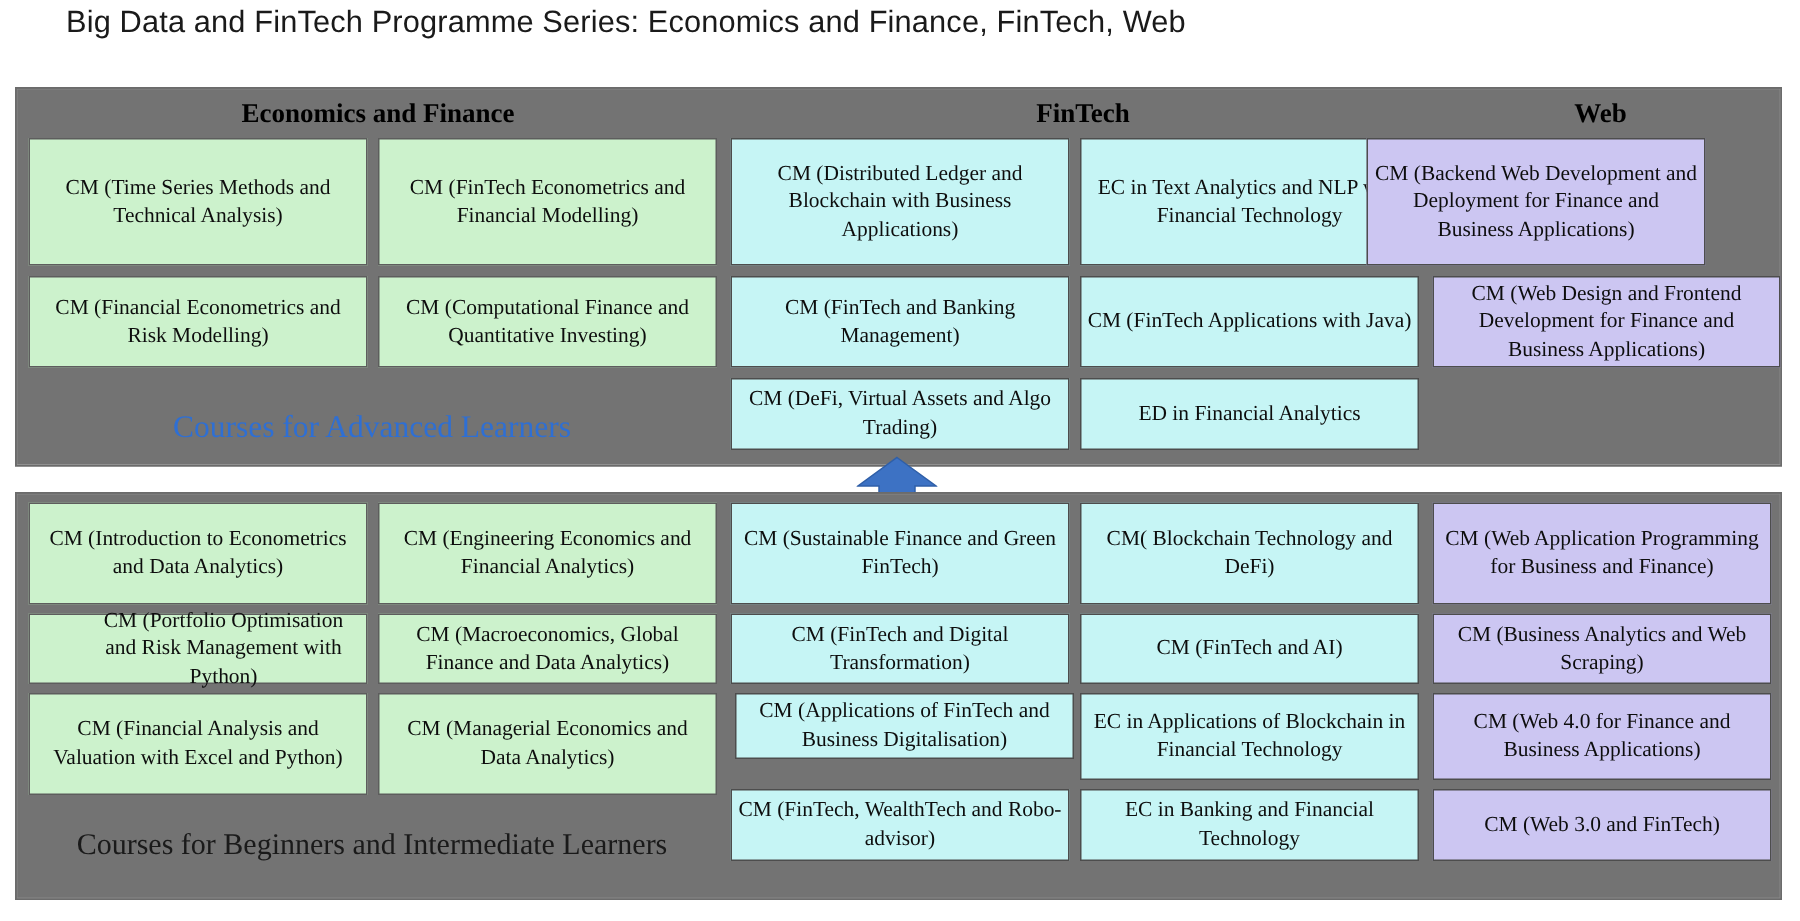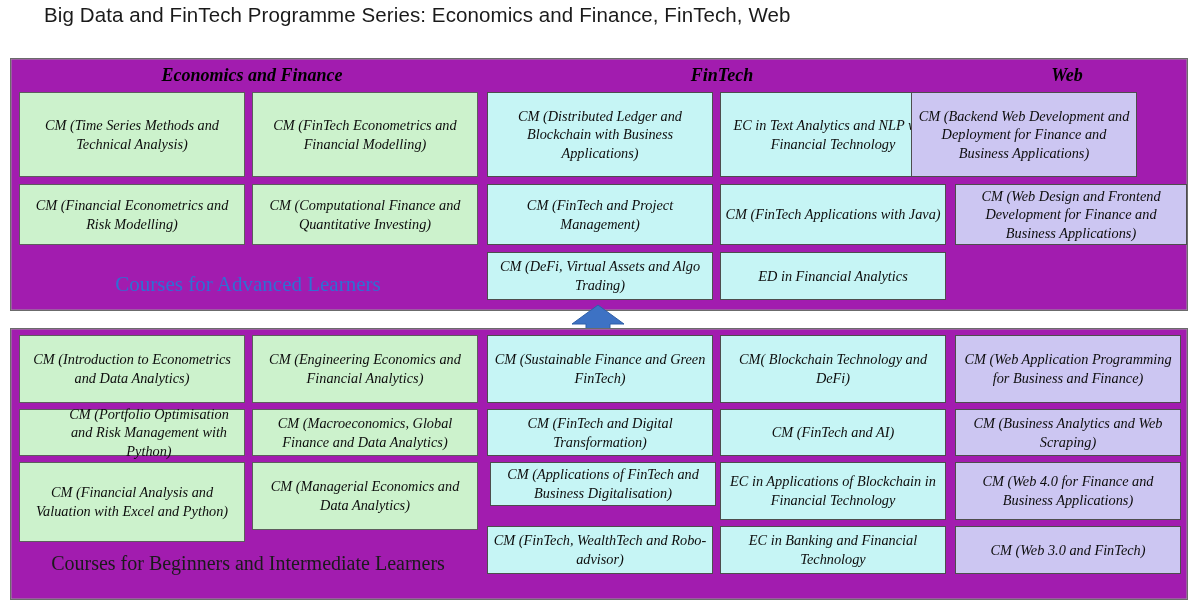--- a/index.html
+++ b/index.html
@@ -21,24 +21,23 @@
     font-size: 20.5px;
     font-weight: 400;
     color: #1a1a1a;
     letter-spacing: 0.1px;
     white-space: nowrap;
   }
 
   
   .frame {
     position: absolute;
-    background: #a21caf;
+    background: #737373;
     border: 1.6px solid #6b6b6b;
     box-shadow: 0 0 0 0.5px #9a9a9a inset;
-    font-style: italic;
   }
   #frame-advanced { left: 10px; top: 58px; width: 1178px; height: 253px; }
   #frame-beginner { left: 10px; top: 328px; width: 1178px; height: 272px; }
 
   
   .col-header {
     position: absolute;
     top: 2px;
     height: 28px;
     line-height: 28px;
@@ -104,42 +103,42 @@
     <div class="col-header" style="left:482px; width:458px;">FinTech</div>
     <div class="col-header" style="left:942px; width:228px;">Web</div>
 
     <div class="cell c-green" style="left:8px;  top:33px; width:226px; height:85px;">CM (Time Series Methods and Technical Analysis)</div>
     <div class="cell c-green" style="left:8px;  top:125px; width:226px; height:61px;">CM (Financial Econometrics and Risk Modelling)</div>
 
     <div class="cell c-green" style="left:241px; top:33px; width:226px; height:85px;">CM (FinTech Econometrics and Financial Modelling)</div>
     <div class="cell c-green" style="left:241px; top:125px; width:226px; height:61px;">CM (Computational Finance and Quantitative Investing)</div>
 
     <div class="cell c-cyan" style="left:476px; top:33px; width:226px; height:85px;">CM (Distributed Ledger and Blockchain with Business Applications)</div>
-    <div class="cell c-cyan" style="left:476px; top:125px; width:226px; height:61px;">CM (FinTech and Project Management)</div>
+    <div class="cell c-cyan" style="left:476px; top:125px; width:226px; height:61px;">CM (FinTech and Banking Management)</div>
     <div class="cell c-cyan" style="left:476px; top:193px; width:226px; height:48px;">CM (DeFi, Virtual Assets and Algo Trading)</div>
 
     <div class="cell c-cyan" style="left:709px; top:33px; width:226px; height:85px;">EC in Text Analytics and NLP with Financial Technology</div>
     <div class="cell c-cyan" style="left:709px; top:125px; width:226px; height:61px;">CM (FinTech Applications with Java)</div>
     <div class="cell c-cyan" style="left:709px; top:193px; width:226px; height:48px;">ED in Financial Analytics</div>
 
     <div class="cell c-purple" style="left:900px; top:33px; width:226px; height:85px;">CM (Backend Web Development and Deployment for Finance and Business Applications)</div>
     <div class="cell c-purple" style="left:944px; top:125px; width:232px; height:61px;">CM (Web Design and Frontend Development for Finance and Business Applications)</div>
   </div>
 
   <div class="caption" id="caption-advanced">Courses for Advanced Learners</div>
 
   <svg id="up-arrow" viewBox="0 0 54 42">
     <polygon points="27,1 53,20 39,20 39,41 15,41 15,20 1,20" fill="#3d72c4" stroke="#2f5fa8" stroke-width="1"></polygon>
   </svg>
 
   <div class="frame" id="frame-beginner">
 
     <div class="cell c-green" style="left:8px;  top:6px;  width:226px; height:68px;">CM (Introduction to Econometrics and Data Analytics)</div>
     <div class="cell c-green" style="left:8px;  top:80px; width:226px; height:47px;padding-left:38px;">CM (Portfolio Optimisation and Risk Management with Python)</div>
-    <div class="cell c-green" style="left:8px;  top:133px; width:226px; height:80px;">CM (Financial Analysis and Valuation with Excel and Python)</div>
+    <div class="cell c-green" style="left:8px;  top:133px; width:226px; height:68px;">CM (Financial Analysis and Valuation with Excel and Python)</div>
 
     <div class="cell c-green" style="left:241px; top:6px;  width:226px; height:68px;">CM (Engineering Economics and Financial Analytics)</div>
     <div class="cell c-green" style="left:241px; top:80px; width:226px; height:47px;">CM (Macroeconomics, Global Finance and Data Analytics)</div>
     <div class="cell c-green" style="left:241px; top:133px; width:226px; height:68px;">CM (Managerial Economics and Data Analytics)</div>
 
     <div class="cell c-cyan" style="left:476px; top:6px;  width:226px; height:68px;">CM (Sustainable Finance and Green FinTech)</div>
     <div class="cell c-cyan" style="left:476px; top:80px; width:226px; height:47px;">CM (FinTech and Digital Transformation)</div>
     <div class="cell c-cyan" style="left:479px; top:133px; width:226px; height:44px;">CM (Applications of FinTech and Business Digitalisation)</div>
     <div class="cell c-cyan" style="left:476px; top:197px; width:226px; height:48px;">CM (FinTech, WealthTech and Robo-advisor)</div>
 

